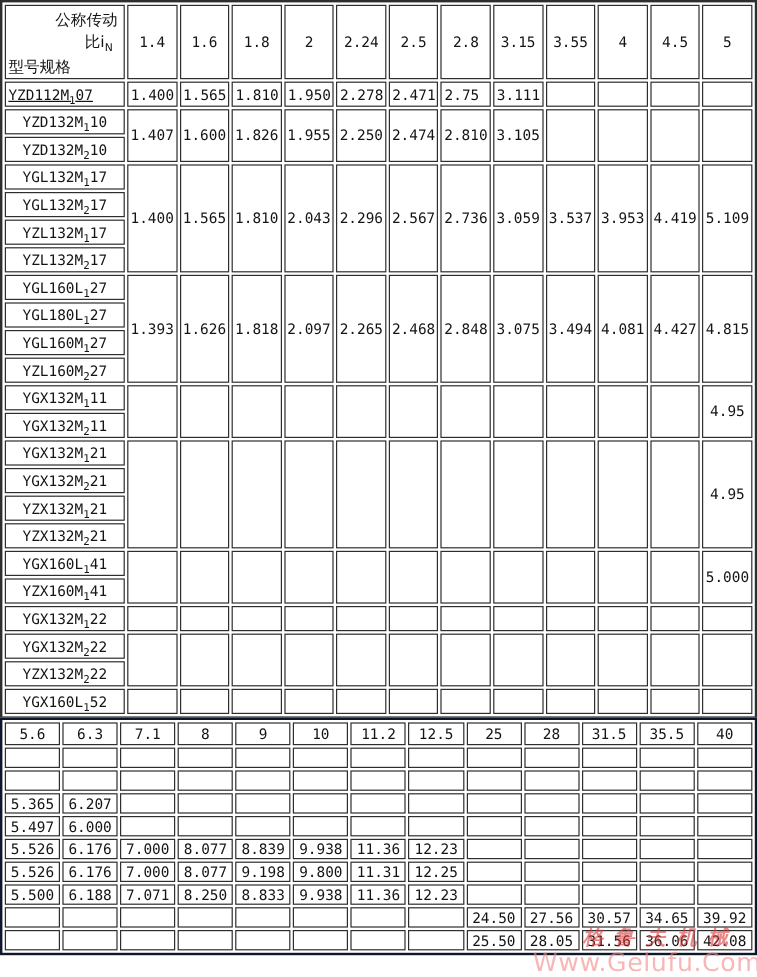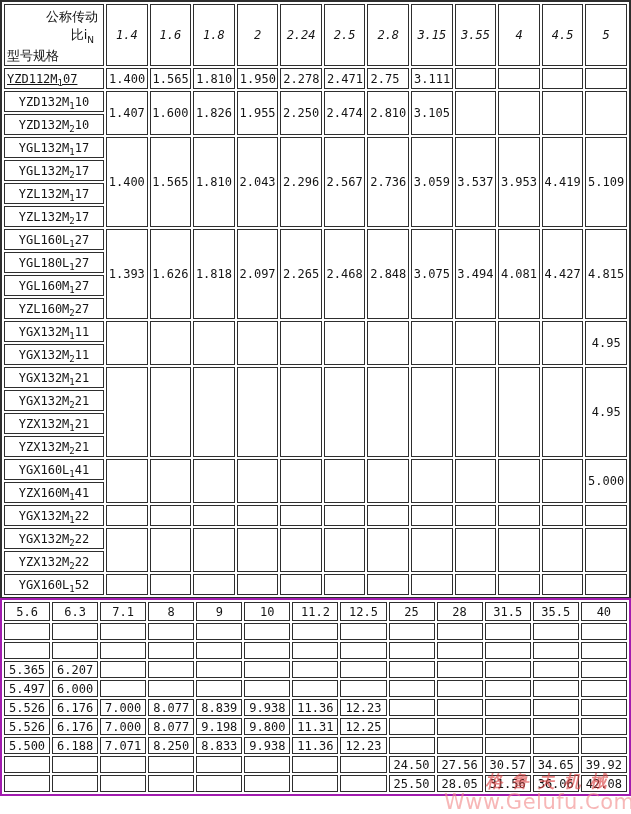--- a/index.html
+++ b/index.html
@@ -13,41 +13,41 @@
   }
   table{
     border-collapse:separate;
     border-spacing:2px;
     background:#fff;
     table-layout:fixed;
     width:631px;
     box-sizing:border-box;
   }
   #top-table{border:2px solid #2e2e2e;}
-  #bottom-table{border:2px solid #a21caf;margin-top:-1px;}
+  #bottom-table{border:2px solid #0f172a;margin-top:-1px;}
   td,th{
     border:1px solid #2e2e2e;
     font-weight:normal;
     font-size:12px;
     text-align:center;
     padding:0 1px;
     white-space:nowrap;
     overflow:hidden;
   }
-  #top-table th.ratio{height:52px;font-style:italic;}
+  #top-table th.ratio{height:52px;}
   #top-table td.model{height:19px;font-size:12px;}
   #top-table td.val{}
   #top-table tr.first-group td.val{text-align:left;padding-left:2px;}
   #top-table tr.first-group td.model{text-align:left;padding-left:2px;text-decoration:underline;}
   #bottom-table th.ratio{height:17px;}
   #bottom-table td.val{height:15px;}
   sub{font-size:9px;line-height:0;}
   
   td.corner{text-align:left;vertical-align:top;font-size:13px;font-family:"DejaVu Sans","Liberation Sans",sans-serif;}
-  td.corner .c1{padding-left:40px;padding-top:3px;}
+  td.corner .c1{padding-left:24px;padding-top:3px;margin-left:16px;}
   td.corner .c2{text-align:right;padding-right:8px;}
   td.corner .c3{padding-left:1px;padding-top:3px;font-family:Liberation Serif, serif;}
   
   .wm-cn{
     position:absolute;left:487px;top:770px;
     font-size:17px;font-weight:bold;letter-spacing:9px;
     color:rgba(216,62,62,0.62);
     transform:skewX(-12deg);
     white-space:nowrap;
     font-family:"DejaVu Sans","Liberation Sans",sans-serif;

